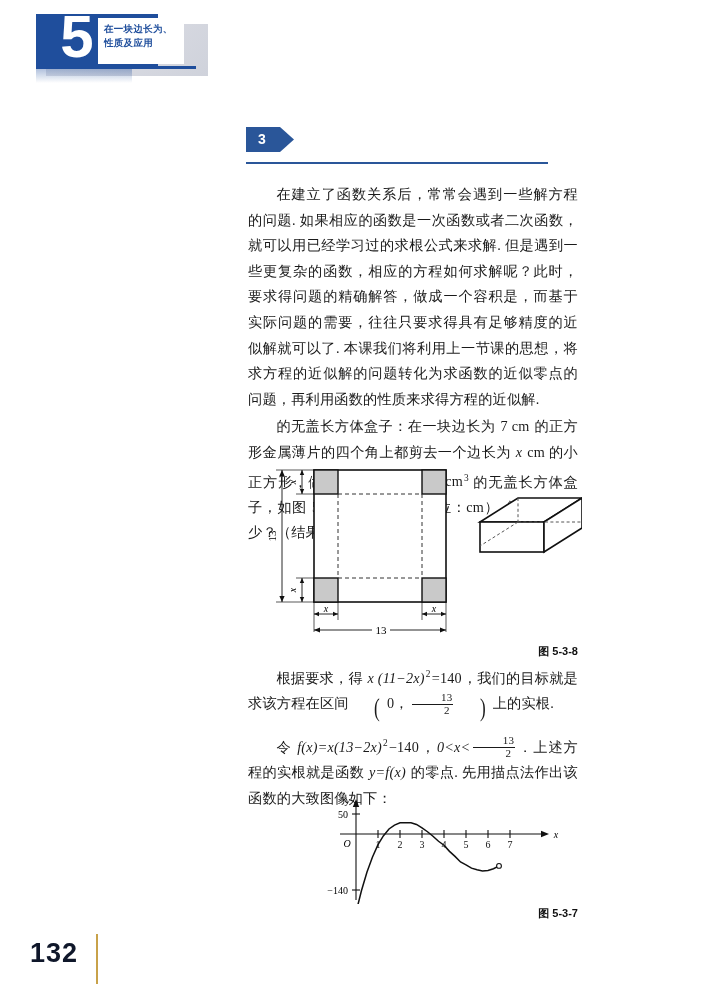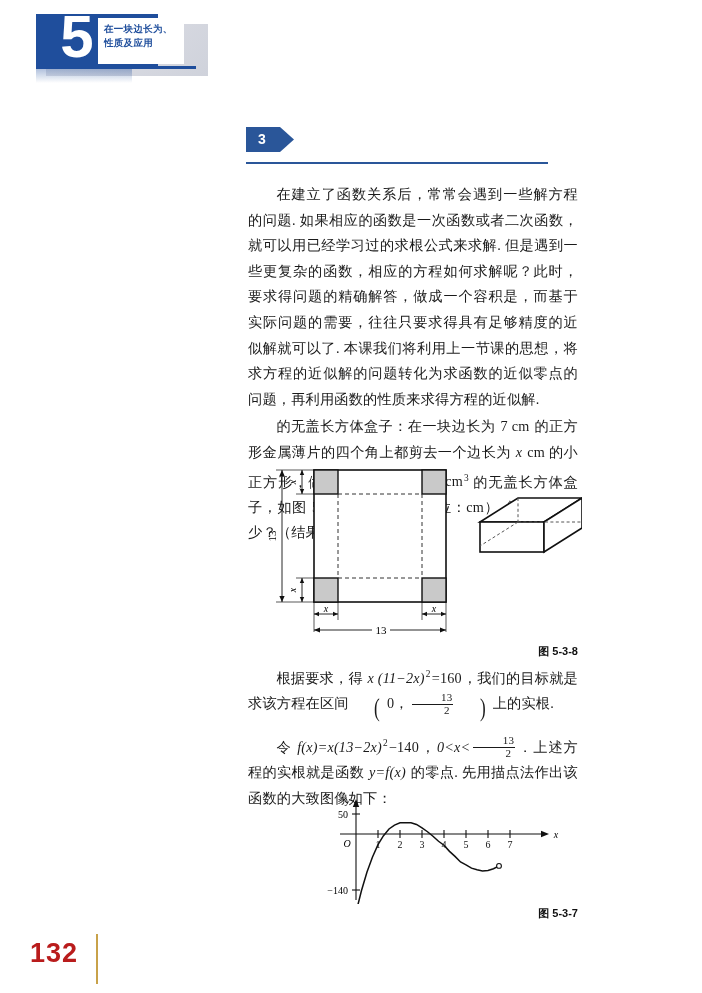--- a/index.html
+++ b/index.html
@@ -62,21 +62,21 @@
     font-family:"Liberation Sans",sans-serif;font-weight:bold;font-size:11px;color:#111;}
   .cap1{left:248px;top:644px;width:330px;}
   .cap2{left:248px;top:906px;width:330px;}
 
   
   .fig2{position:absolute;left:300px;top:796px;width:280px;height:108px;}
 
   
   .pagenum{position:absolute;left:30px;top:938px;
     font-family:"Liberation Sans",sans-serif;font-weight:bold;
-    font-size:27px;color:#b91c1c;letter-spacing:1px;}
+    font-size:27px;color:#0f172a;letter-spacing:1px;}
   .page-rule{position:absolute;left:96px;top:934px;width:2px;height:50px;background:#c8a24a;}
   svg{display:block;}
 </style>
 </head>
 <body>
 
 <div class="chapter-banner">
   <div class="cb-shadow"></div>
   <div class="cb-blue"></div>
   <div class="cb-white"></div>
@@ -164,21 +164,21 @@
       <line x1="266" y1="36" x2="266" y2="60" stroke="#555" stroke-width="1" stroke-dasharray="3,2.4"></line>
       <line x1="266" y1="60" x2="330" y2="60" stroke="#555" stroke-width="1" stroke-dasharray="3,2.4"></line>
       <line x1="266" y1="60" x2="228" y2="84" stroke="#555" stroke-width="1" stroke-dasharray="3,2.4"></line>
     </g>
   </svg>
 </div>
 <div class="fig-cap cap1">图 5-3-8</div>
 
 <div style="position:absolute;left:248px;top:662px;width:330px;">
   <p class="para indent" style="margin:0">
-    <span>根据要求，得 </span><span class="mi">x (11−2x)</span><sup>2</sup><span class="mn">=160</span><span>，我们的目标就是求该方程在区间</span><span class="paren-big">(</span><span class="mn">0，</span><span class="frac"><span class="num">13</span><span class="den">2</span></span><span class="paren-big">)</span><span>上的实根.</span>
+    <span>根据要求，得 </span><span class="mi">x (11−2x)</span><sup>2</sup><span class="mn">=140</span><span>，我们的目标就是求该方程在区间</span><span class="paren-big">(</span><span class="mn">0，</span><span class="frac"><span class="num">13</span><span class="den">2</span></span><span class="paren-big">)</span><span>上的实根.</span>
   </p>
 
   <p class="para indent" style="margin:14px 0 0 0">
     <span>令 </span><span class="mi">f(x)=x(13−2x)</span><sup>2</sup><span class="mn">−140</span><span>，</span><span class="mi">0&lt;x&lt;</span><span class="frac"><span class="num">13</span><span class="den">2</span></span><span>．上述方程的实根就是函数 </span><span class="mi">y=f(x)</span><span> 的零点. 先用描点法作出该函数的大致图像如下：</span>
   </p>
 </div>
 
 <div class="fig2">
   <svg width="280" height="108" viewBox="0 0 280 108">
 

